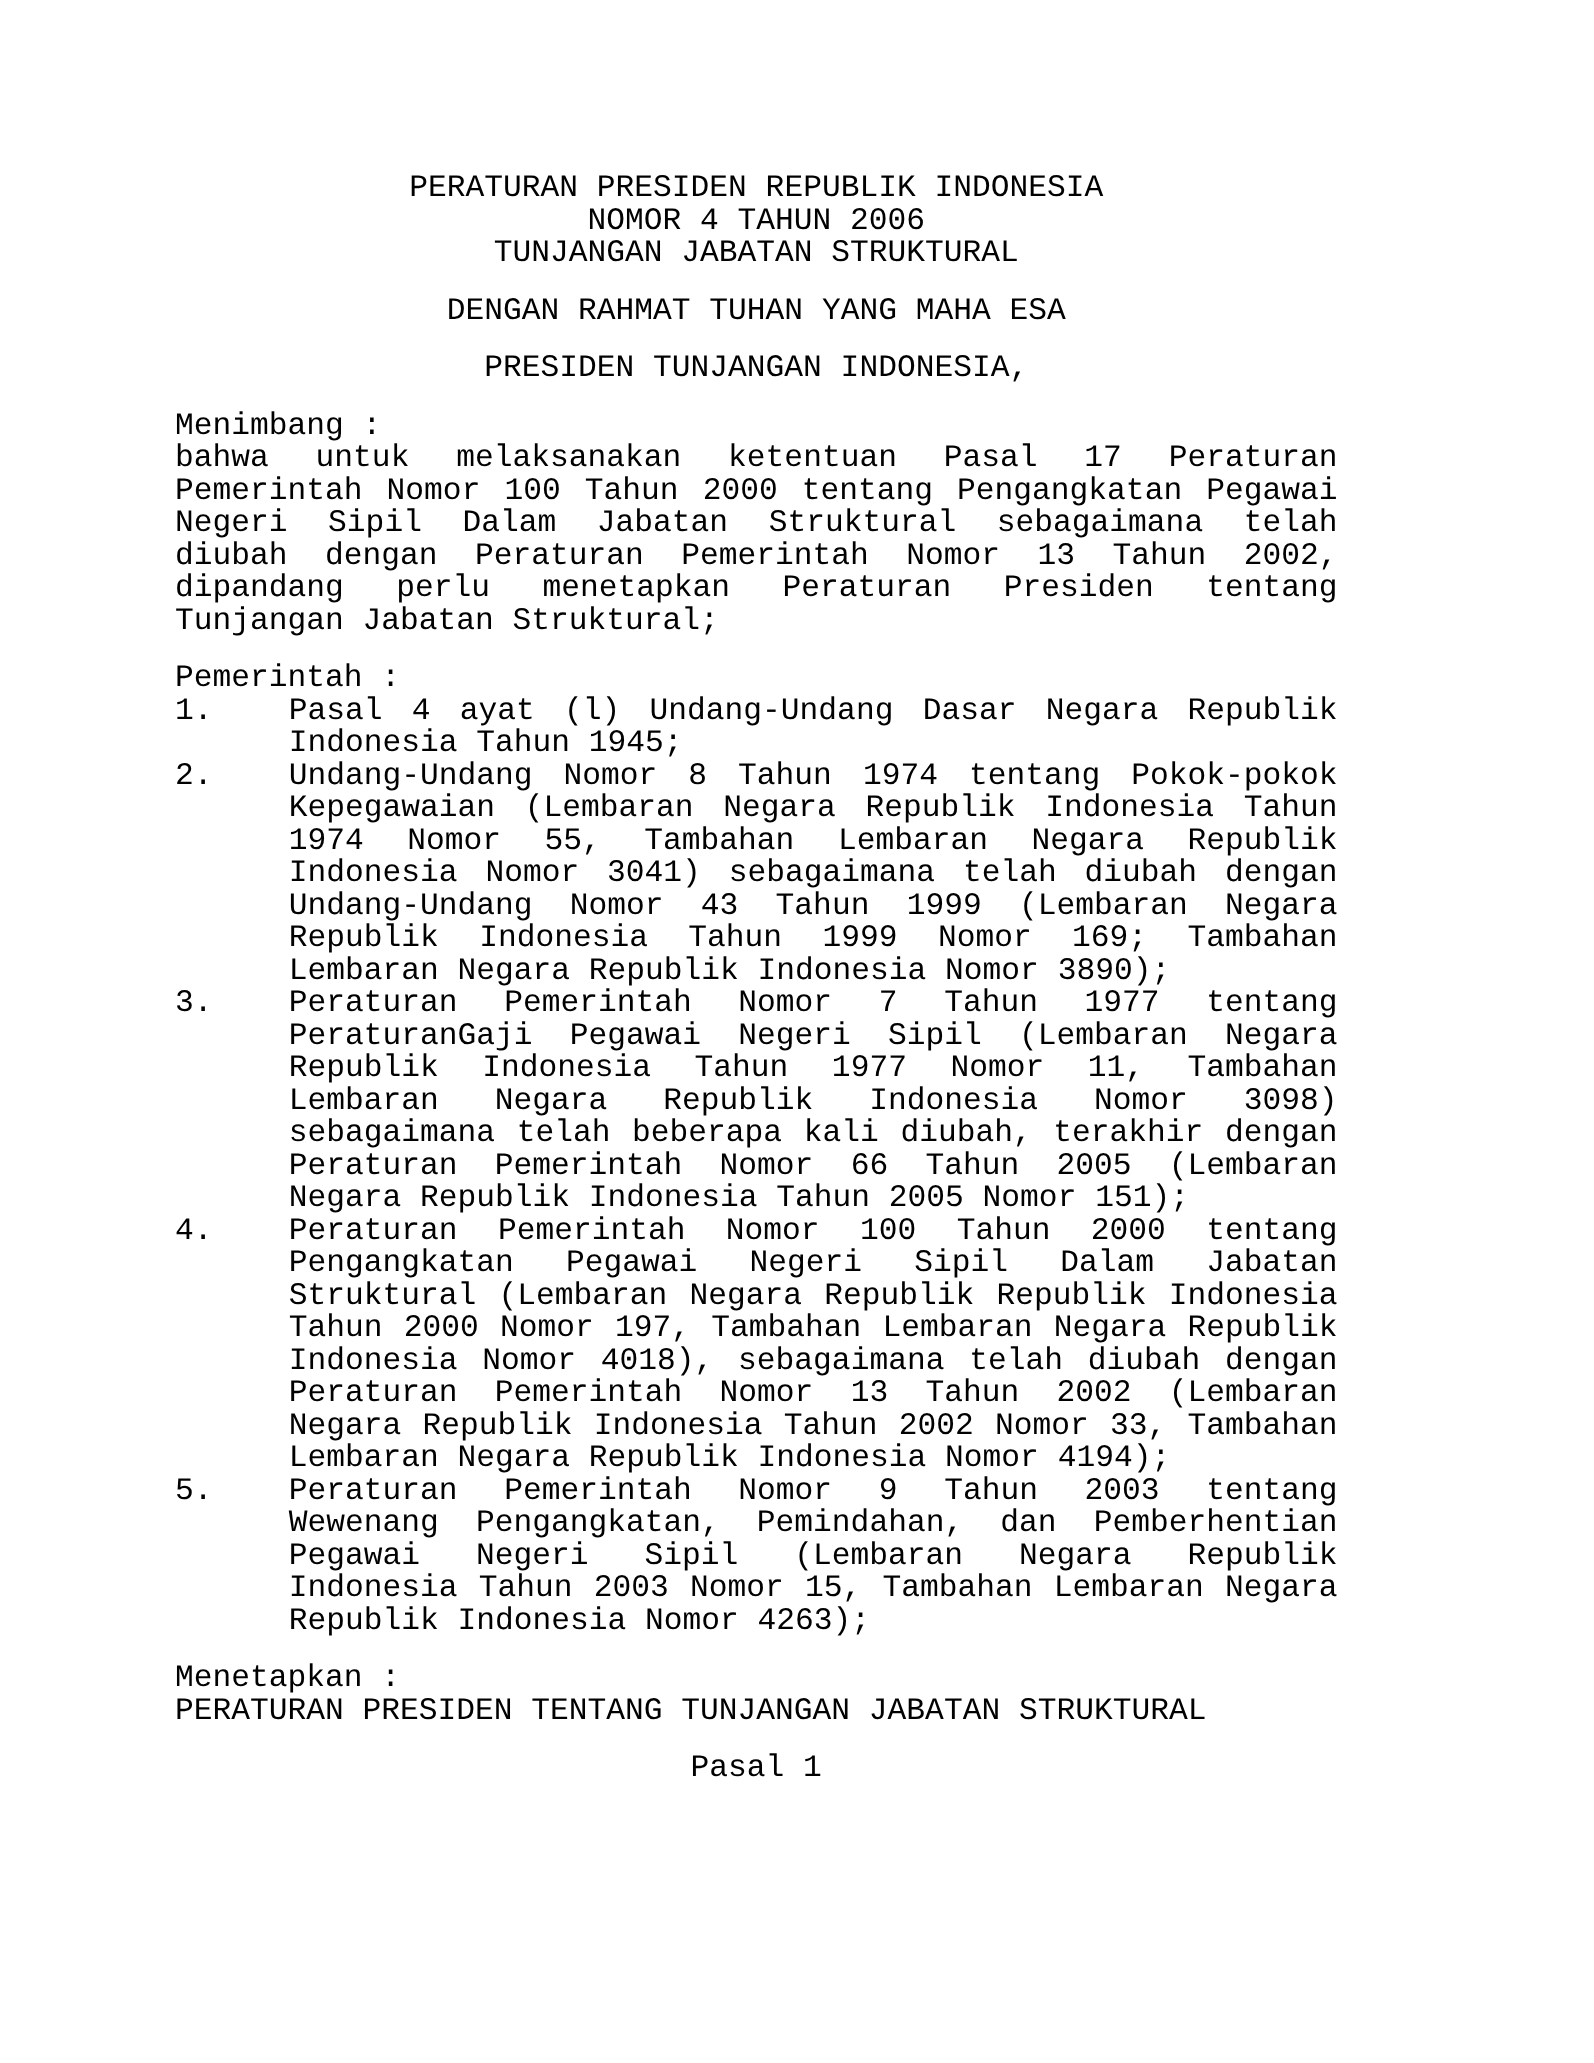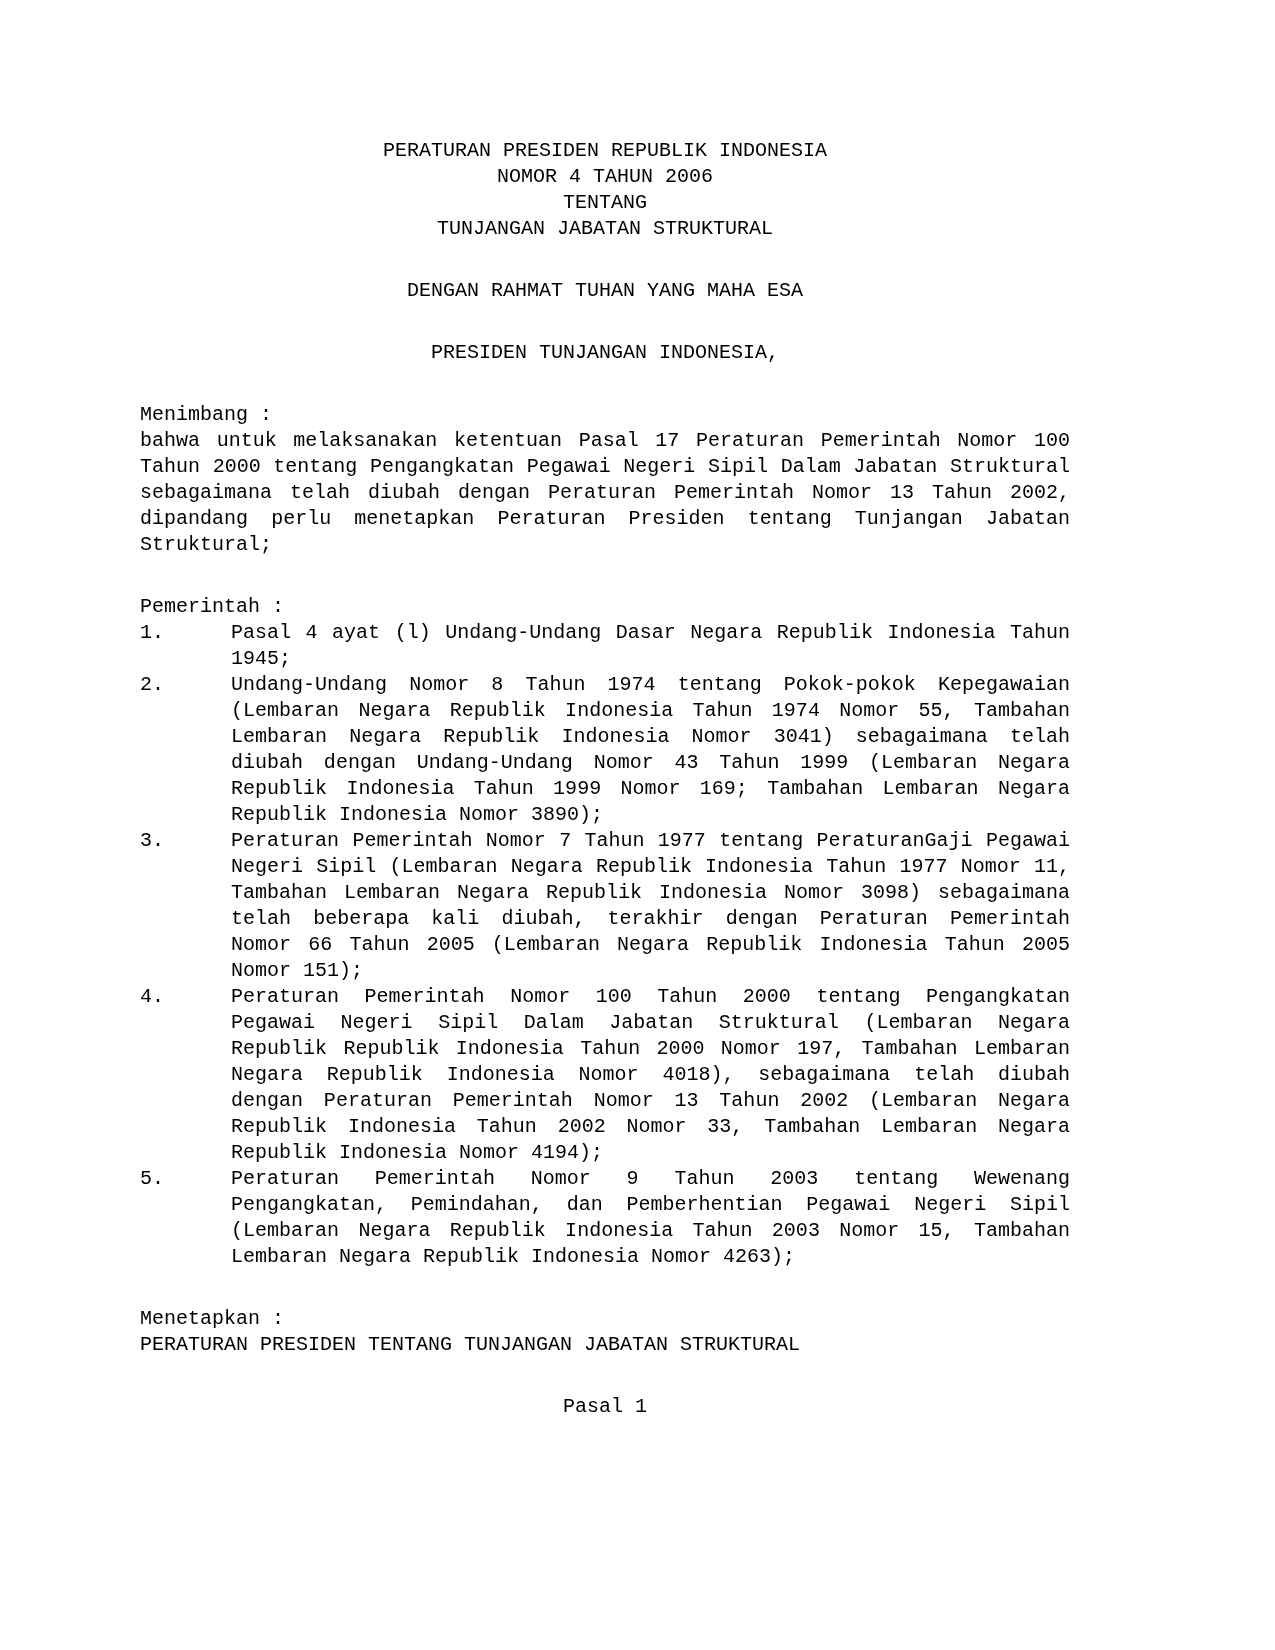--- a/index.html
+++ b/index.html
@@ -8,28 +8,28 @@
     padding: 0;
     background: #ffffff;
   }
   .page {
     position: relative;
     width: 1275px;
     min-height: 1650px;
     background: #ffffff;
     color: #000000;
     font-family: "Liberation Mono", "DejaVu Sans Mono", monospace;
-    font-size: 20px;
+    font-size: 25px;
     line-height: 26px;
     padding: 138px 205px 60px 140px;
   }
   p { margin: 0; }
   .center { text-align: center; }
   .justify { text-align: justify; font-family: Liberation Mono, monospace; }
-  .gap-above { margin-top: 36px; }
+  .gap-above { margin-top: 20px; }
   .list-item {
     display: flex;
     align-items: flex-start;
   }
   .num {
     flex: 0 0 75px;
     width: 75px;
   }
   .item-text {
     flex: 1 1 auto;
@@ -39,21 +39,20 @@
   }
 </style>
 </head>
 <body>
 
 <div class="page">
 
   <header>
     <div class="center">PERATURAN PRESIDEN REPUBLIK INDONESIA</div>
     <div class="center">NOMOR 4 TAHUN 2006</div>
-    <div class="center">TENTANG</div>
     <div class="center">TUNJANGAN JABATAN STRUKTURAL</div>
   </header>
 
   <div class="center gap-above">DENGAN RAHMAT TUHAN YANG MAHA ESA</div>
 
   <div class="center gap-above">PRESIDEN TUNJANGAN INDONESIA,</div>
 
   <section>
     <div class="gap-above">Menimbang :</div>
     <p class="justify">bahwa untuk melaksanakan ketentuan Pasal 17 Peraturan Pemerintah Nomor 100 Tahun 2000 tentang Pengangkatan Pegawai Negeri Sipil Dalam Jabatan Struktural sebagaimana telah diubah dengan Peraturan Pemerintah Nomor 13 Tahun 2002, dipandang perlu menetapkan Peraturan Presiden tentang Tunjangan Jabatan Struktural;</p>

